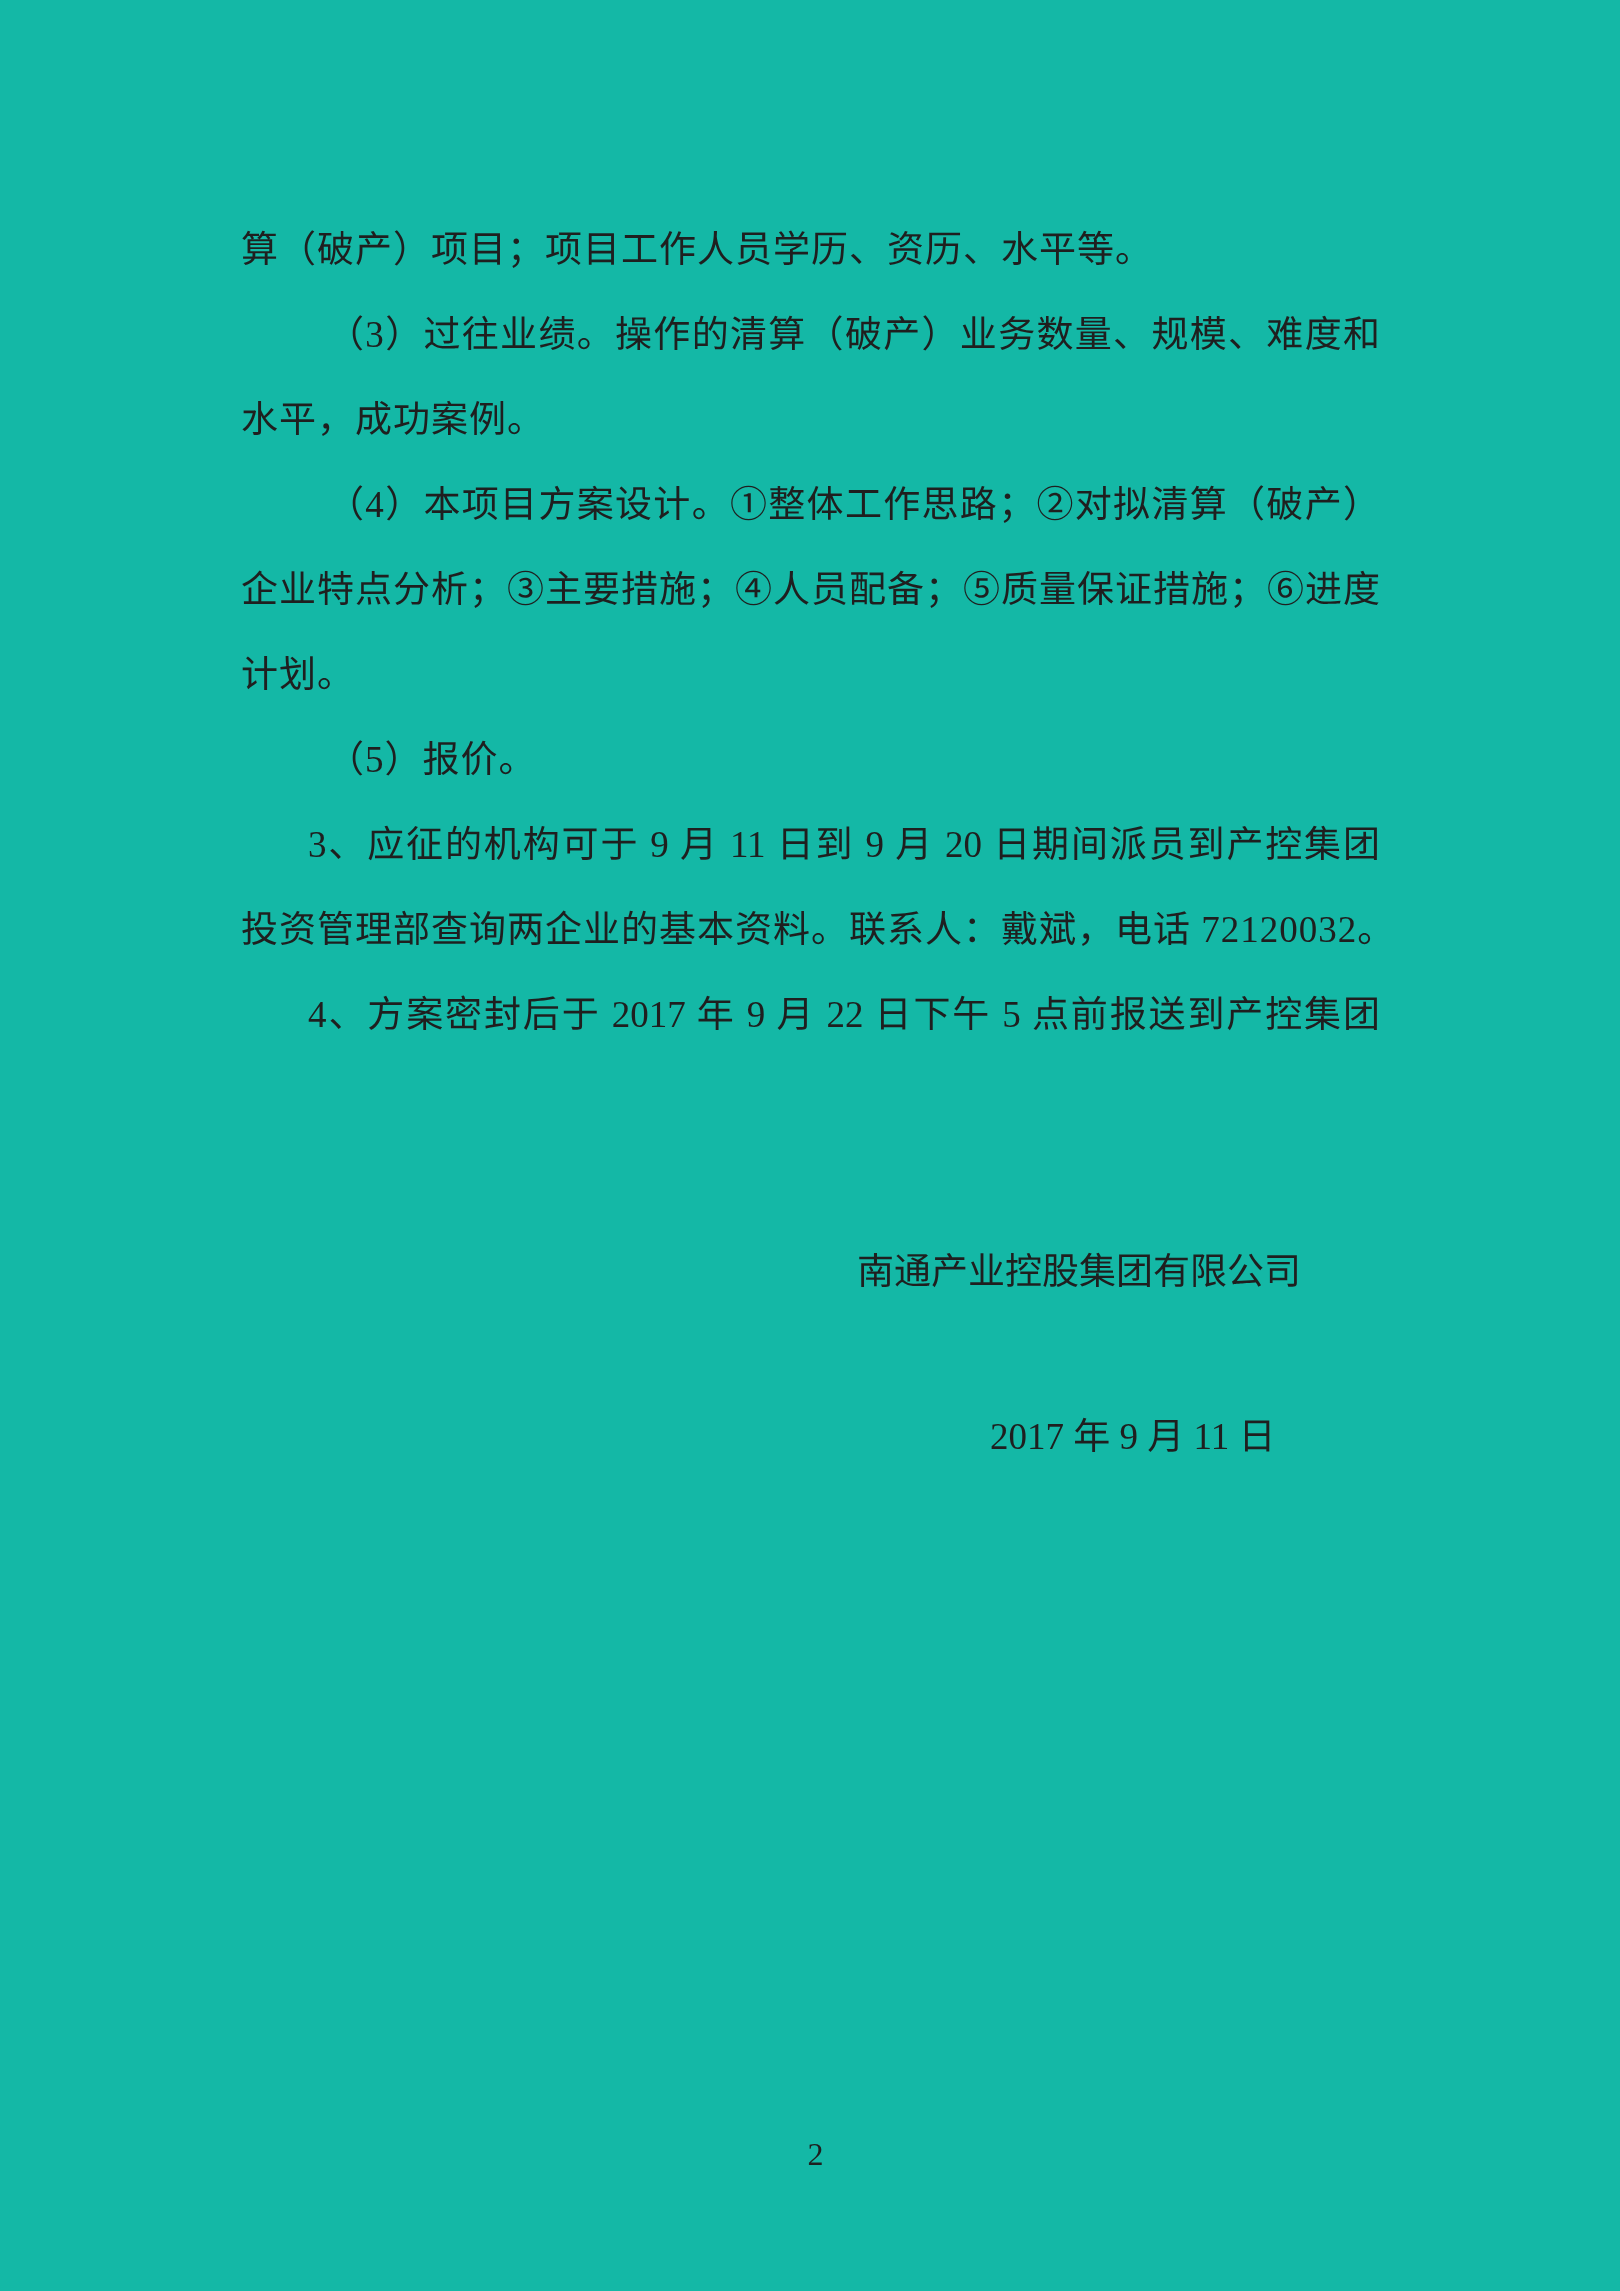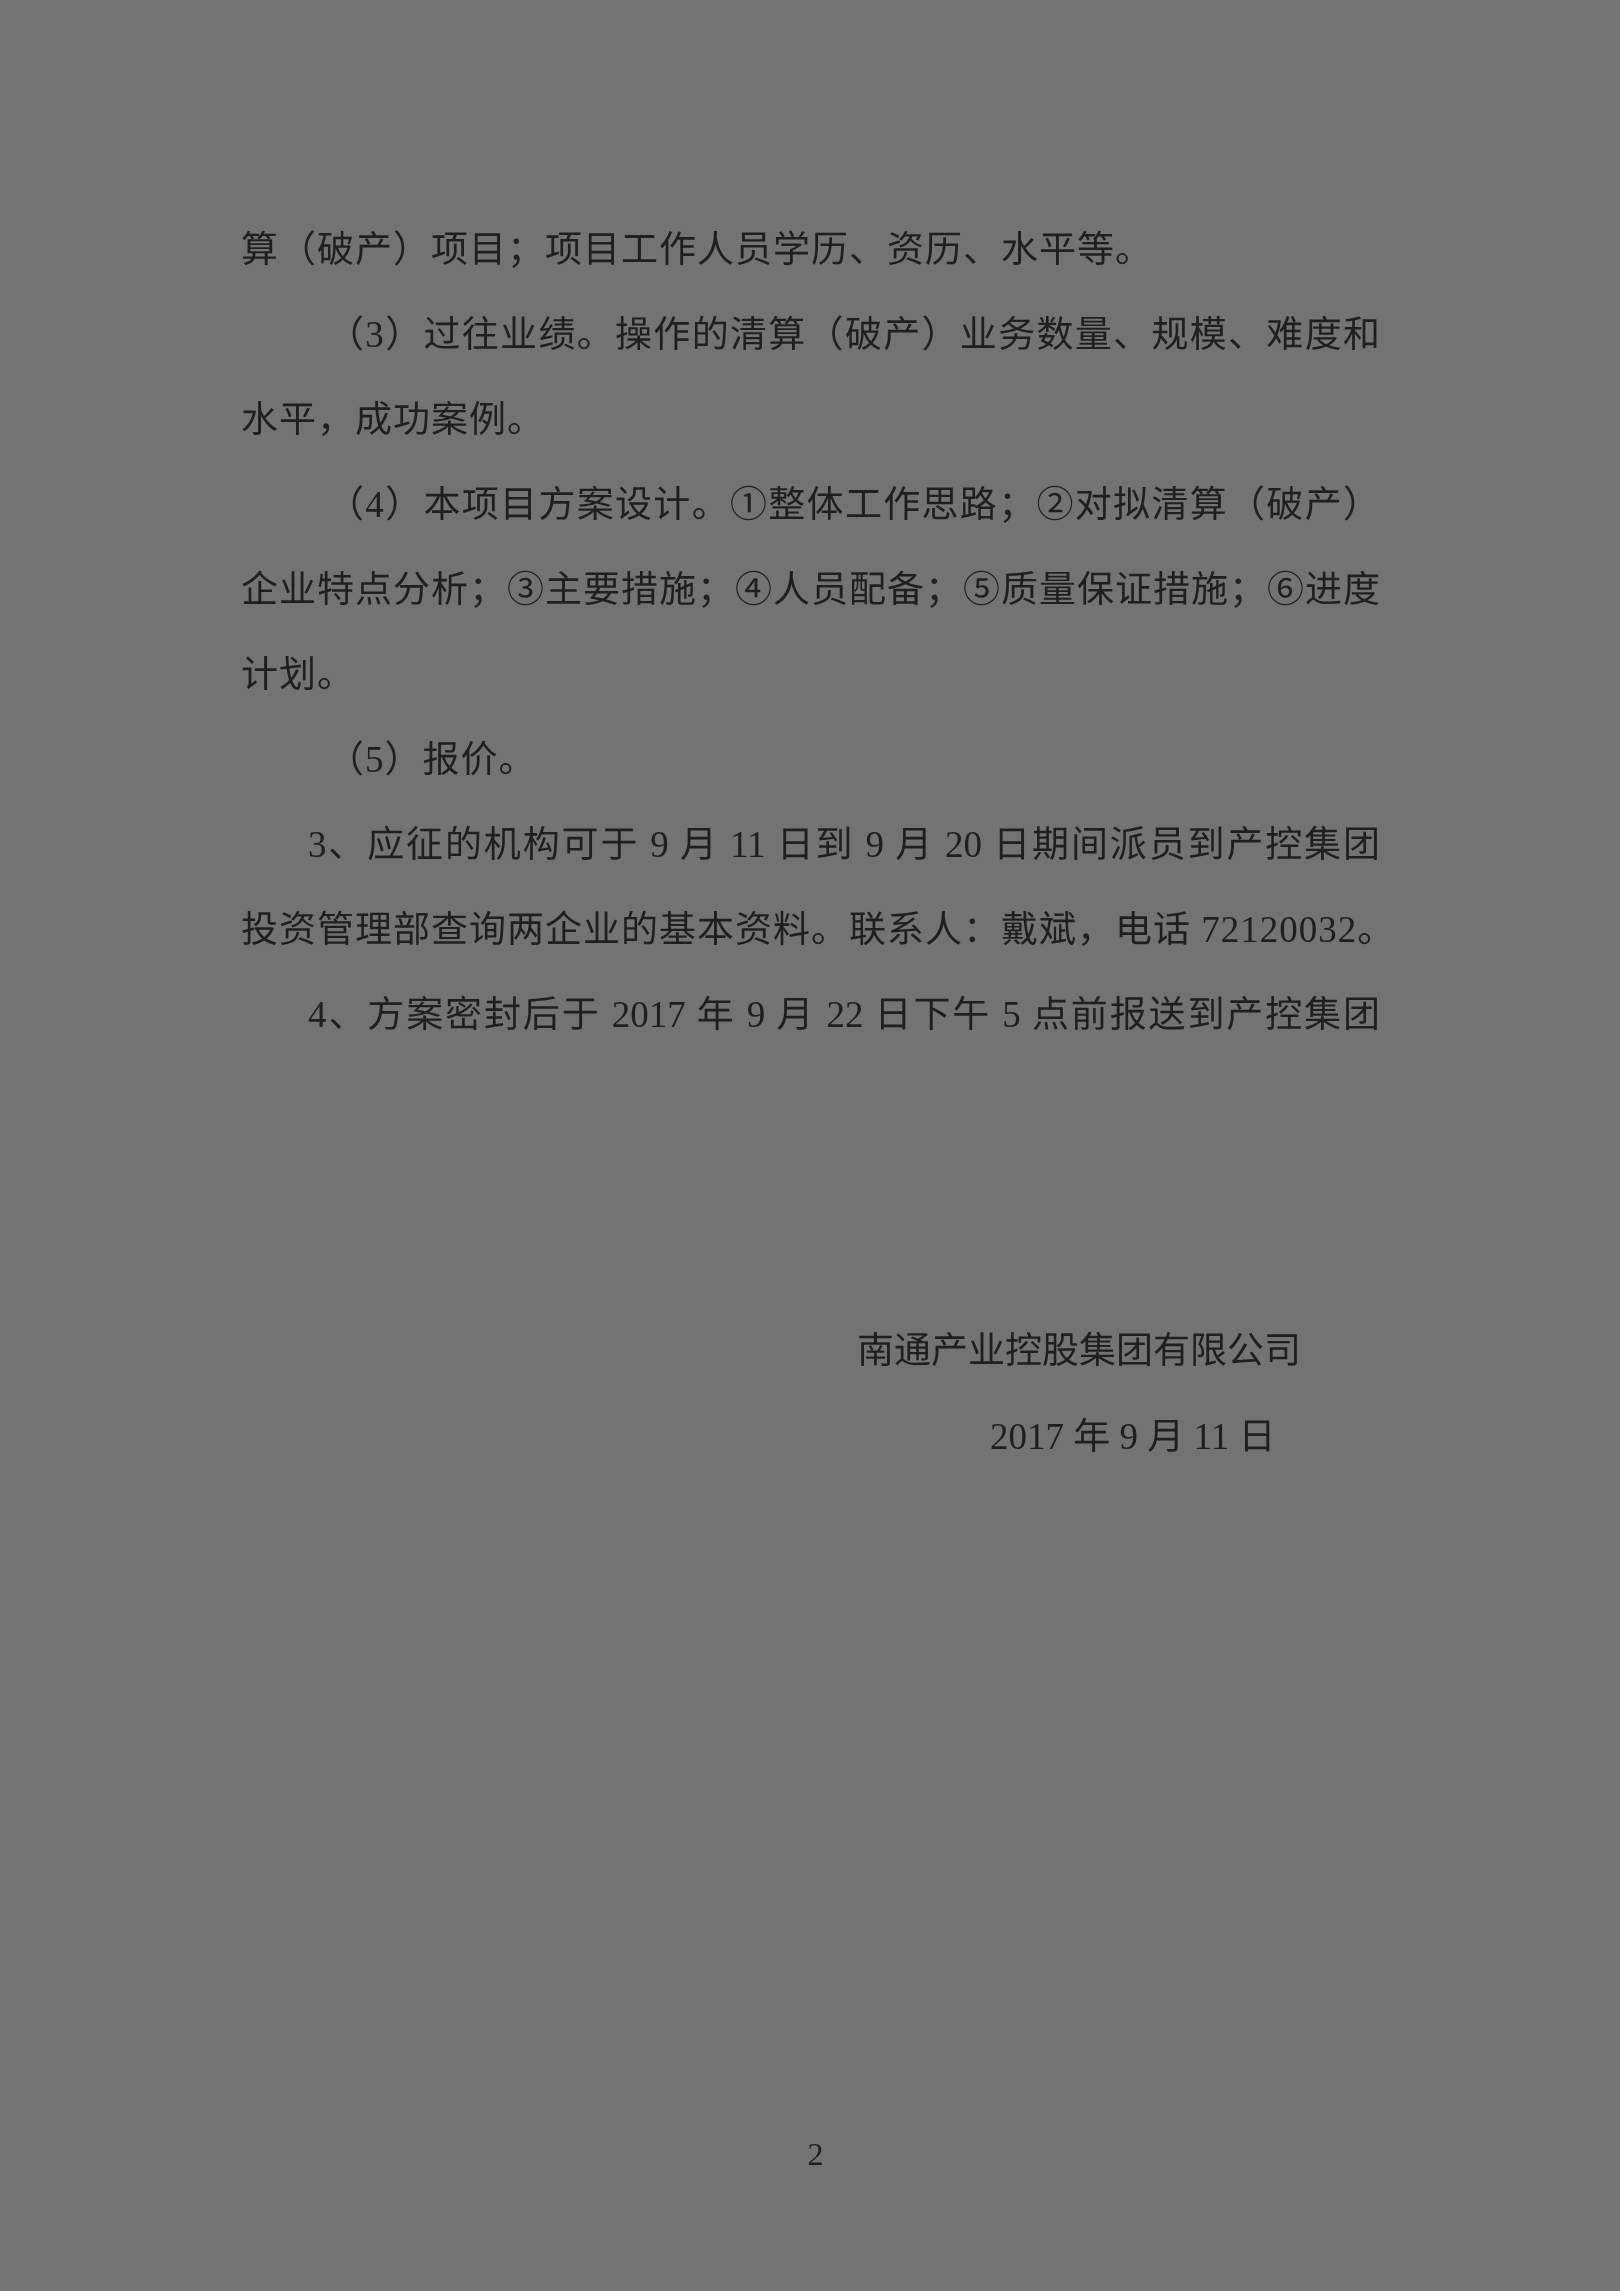--- a/index.html
+++ b/index.html
@@ -4,21 +4,21 @@
 <style>
   html, body {
     margin: 0;
     padding: 0;
     background: #ffffff;
   }
   .sheet {
     position: relative;
     width: 1620px;
     height: 2292px;
-    background: #737373;
+    background: #14b8a6;
     overflow: hidden;
     font-family: "Liberation Serif", "DejaVu Serif", serif;
     color: #1f1f1f;
   }
   .body-block {
     position: absolute;
     left: 241px;
     top: 207px;
     width: 1139px;
     font-size: 37px;
@@ -39,25 +39,26 @@
     letter-spacing: 0;
     text-align: justify;
     text-align-last: justify;
     overflow: hidden;
   }
   .indent-paren.fill { width: 1053px; }
   .indent-num.fill { width: 1072px; }
   .signature-company {
     position: absolute;
     left: 857px;
-    top: 1329px;
+    top: 1253px;
     font-size: 37px;
     line-height: 43px;
     letter-spacing: 0px;
     white-space: nowrap;
+    font-family: Liberation Mono, monospace;
   }
   .signature-date {
     position: absolute;
     left: 990px;
     top: 1415px;
     font-size: 37px;
     line-height: 43px;
     white-space: nowrap;
   }
   .page-number {

